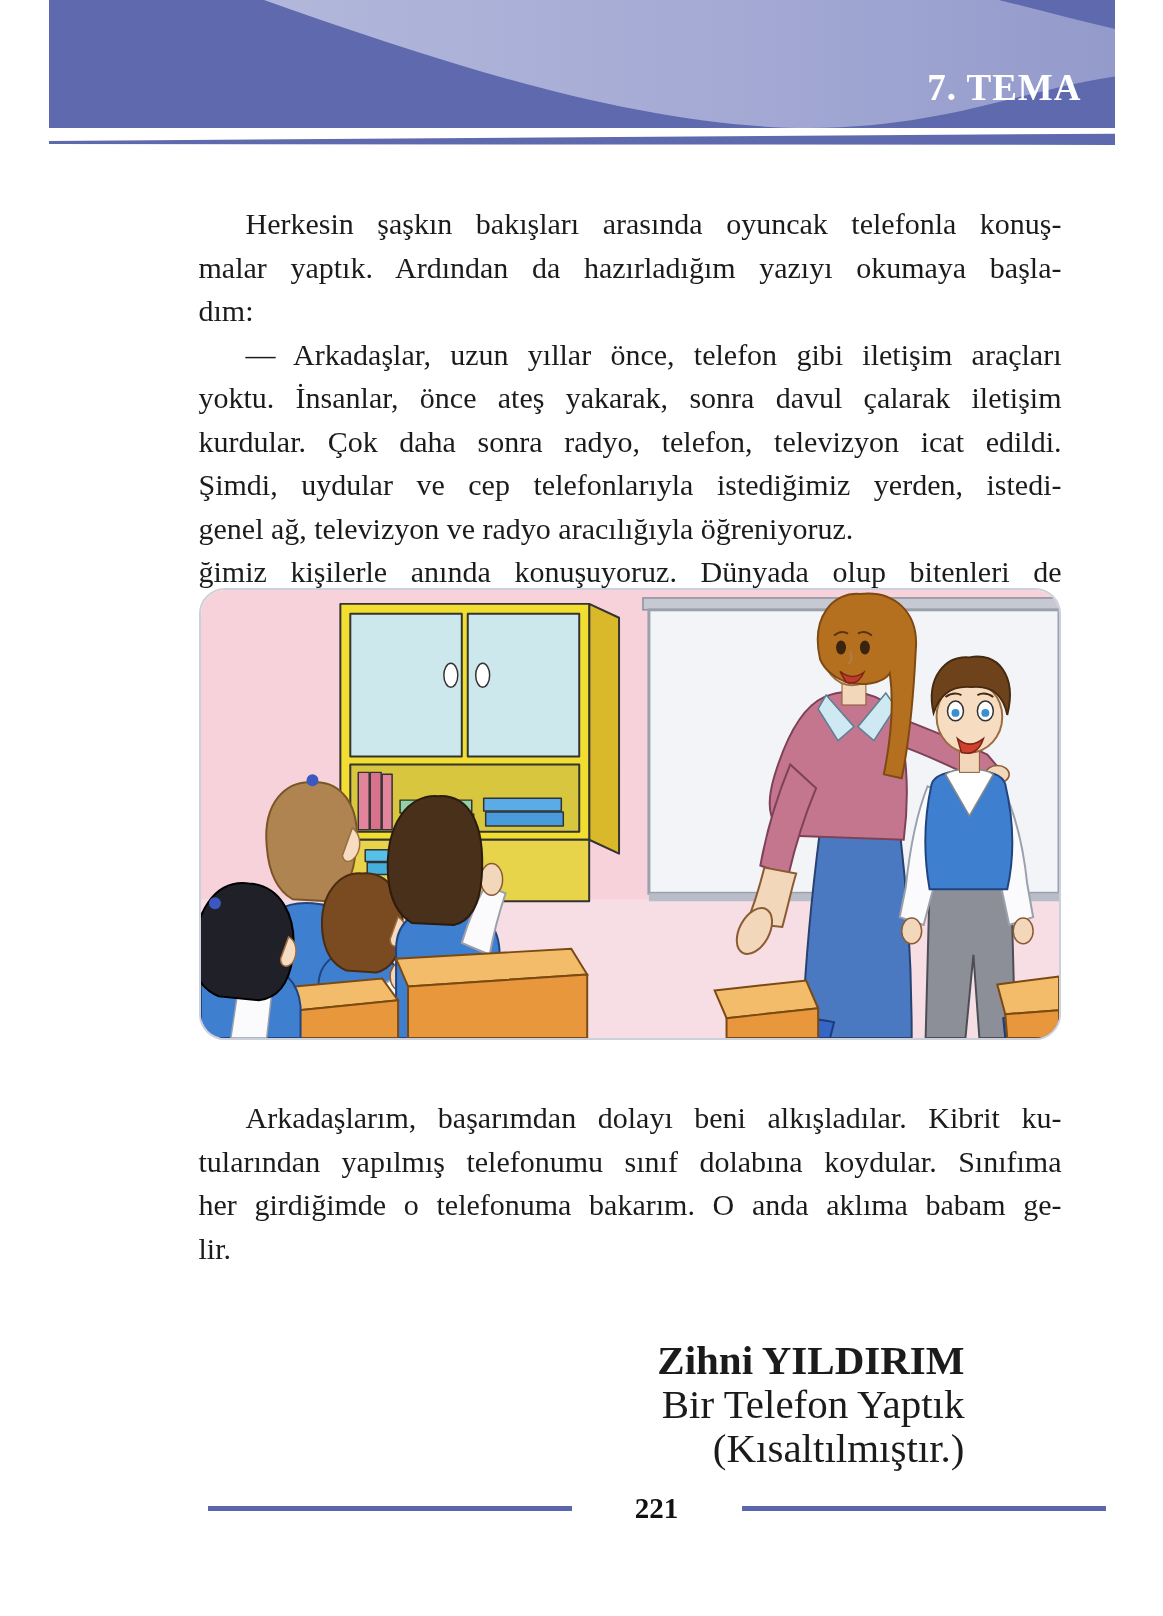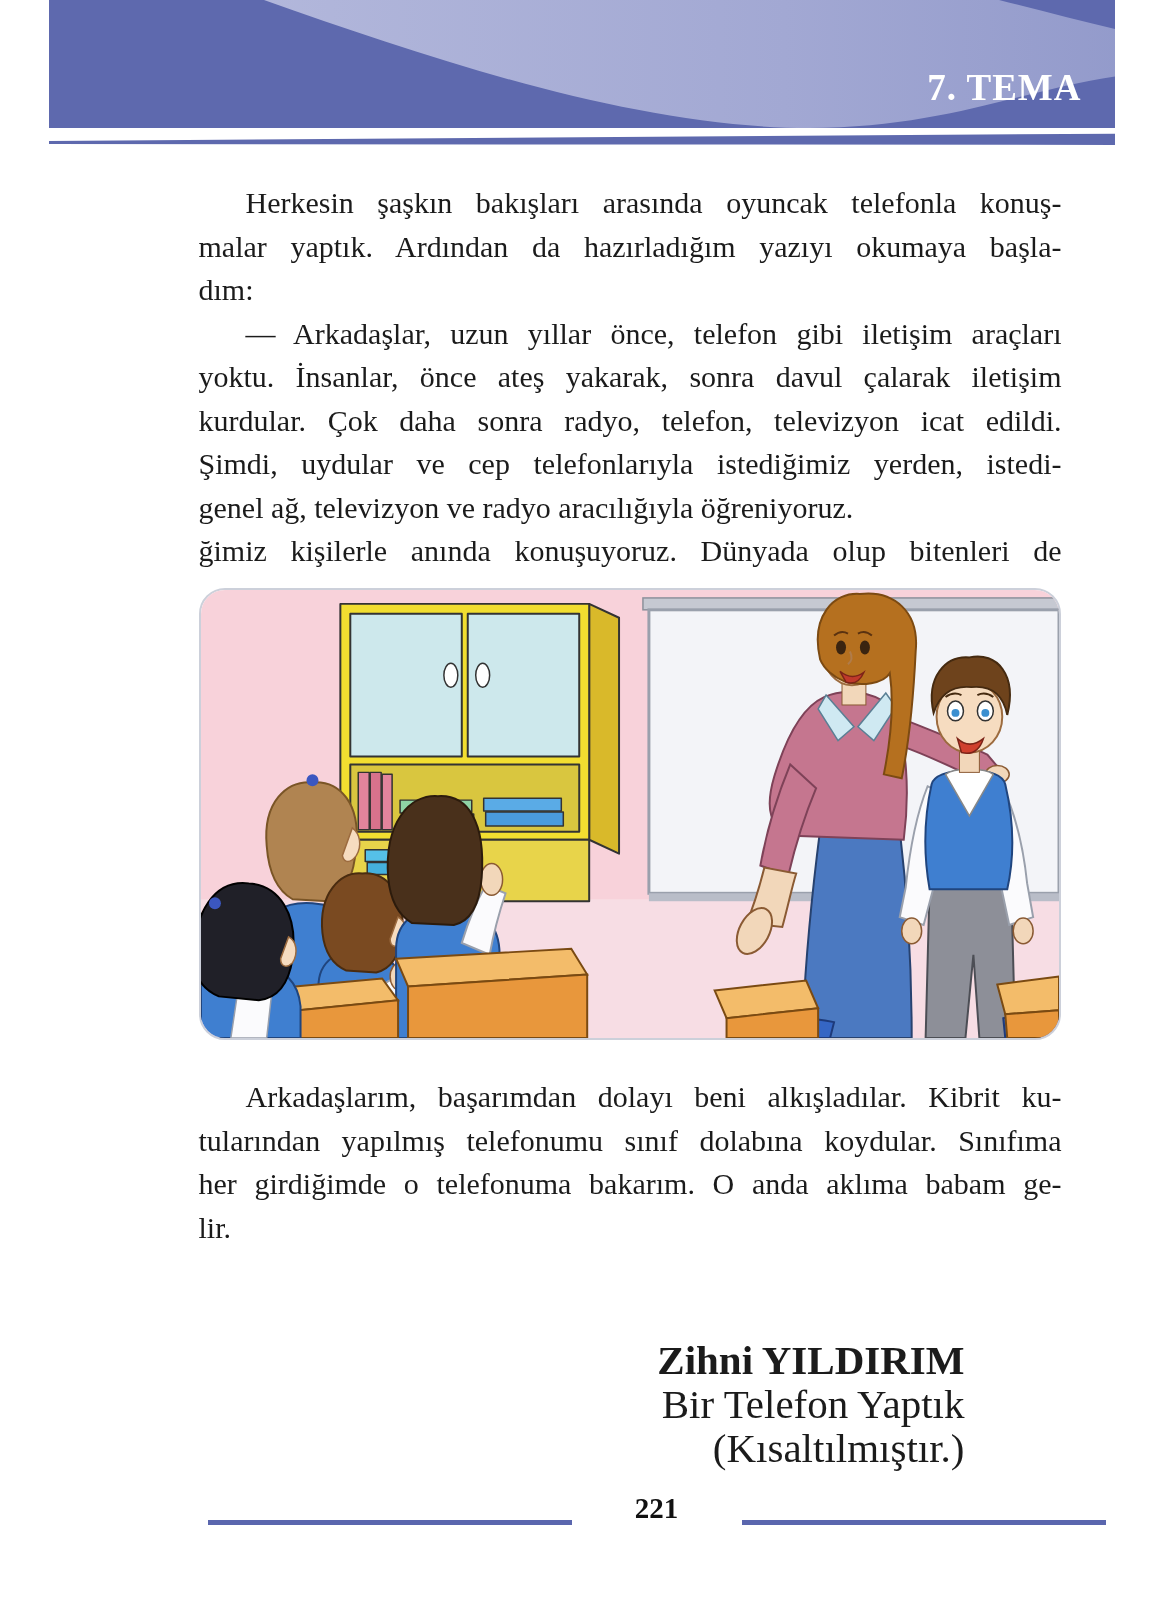--- a/index.html
+++ b/index.html
@@ -22,21 +22,21 @@
   .banner{position:absolute;top:0;left:0;width:1163px;height:128px;}
   .banner svg{display:block;width:100%;height:100%;}
   .tema{
     position:absolute;top:66px;right:130px;
     font-size:37px;font-weight:bold;color:#ffffff;
     letter-spacing:1px;
   }
   .swoosh{position:absolute;top:128px;left:0;width:1163px;height:22px;}
   .swoosh svg{display:block;width:100%;height:100%;}
   
-  .text-col{position:absolute;left:150px;width:863px;}
+  .text-col{position:absolute;left:150px;width:863px;margin-top:21px;}
   .block-1{top:181px;}
   .block-2{top:1075px;}
   .line{
     margin:0;
     font-size:30px;
     line-height:43.5px;
     text-align:justify;
     white-space:normal;
   }
   .just{text-align-last:justify;}
@@ -54,21 +54,21 @@
   .illustration svg{display:block;width:100%;height:100%;}
   
   .attribution{
     position:absolute;right:150px;top:1338px;
     text-align:right;font-size:41px;line-height:44px;
   }
   .attribution .author{font-weight:bold;}
   
   .footer{
     position:absolute;left:159px;top:1492px;width:898px;
-    display:flex;align-items:flex-end;justify-content:space-between;
+    display:flex;align-items:center;justify-content:space-between;
   }
   .rule{display:inline-block;width:364px;height:5px;background:var(--rule-blue);}
   .pagenum{font-size:29px;font-weight:bold;color:#111;}
 </style>
 </head>
 <body>
 
 <div class="page">
 
   <header class="banner">

